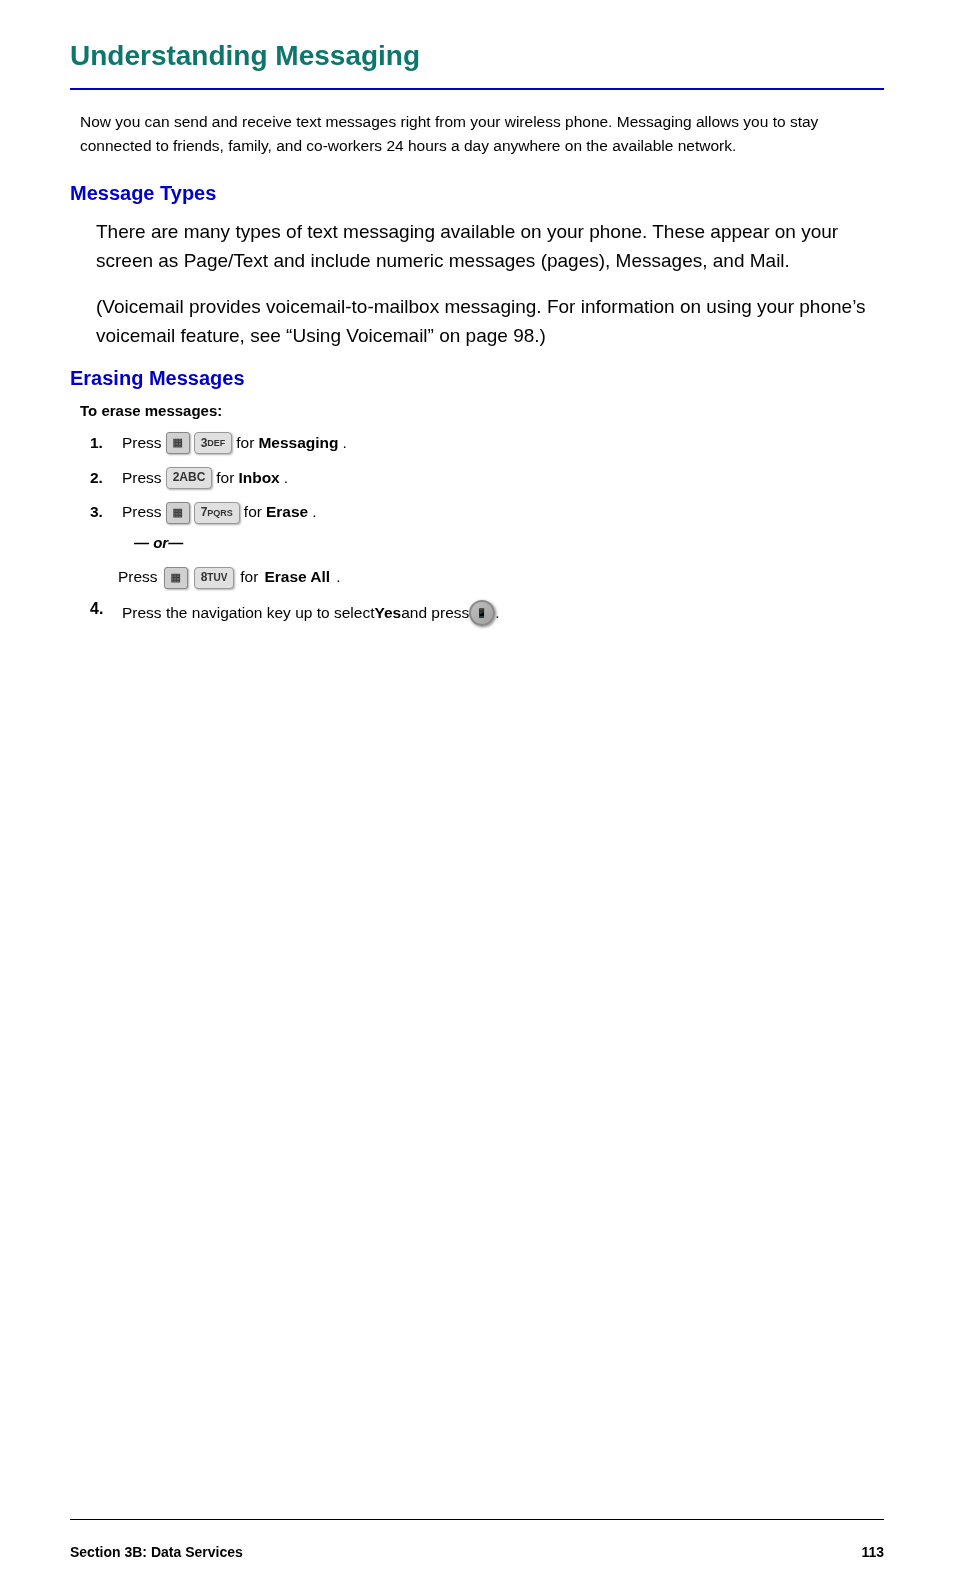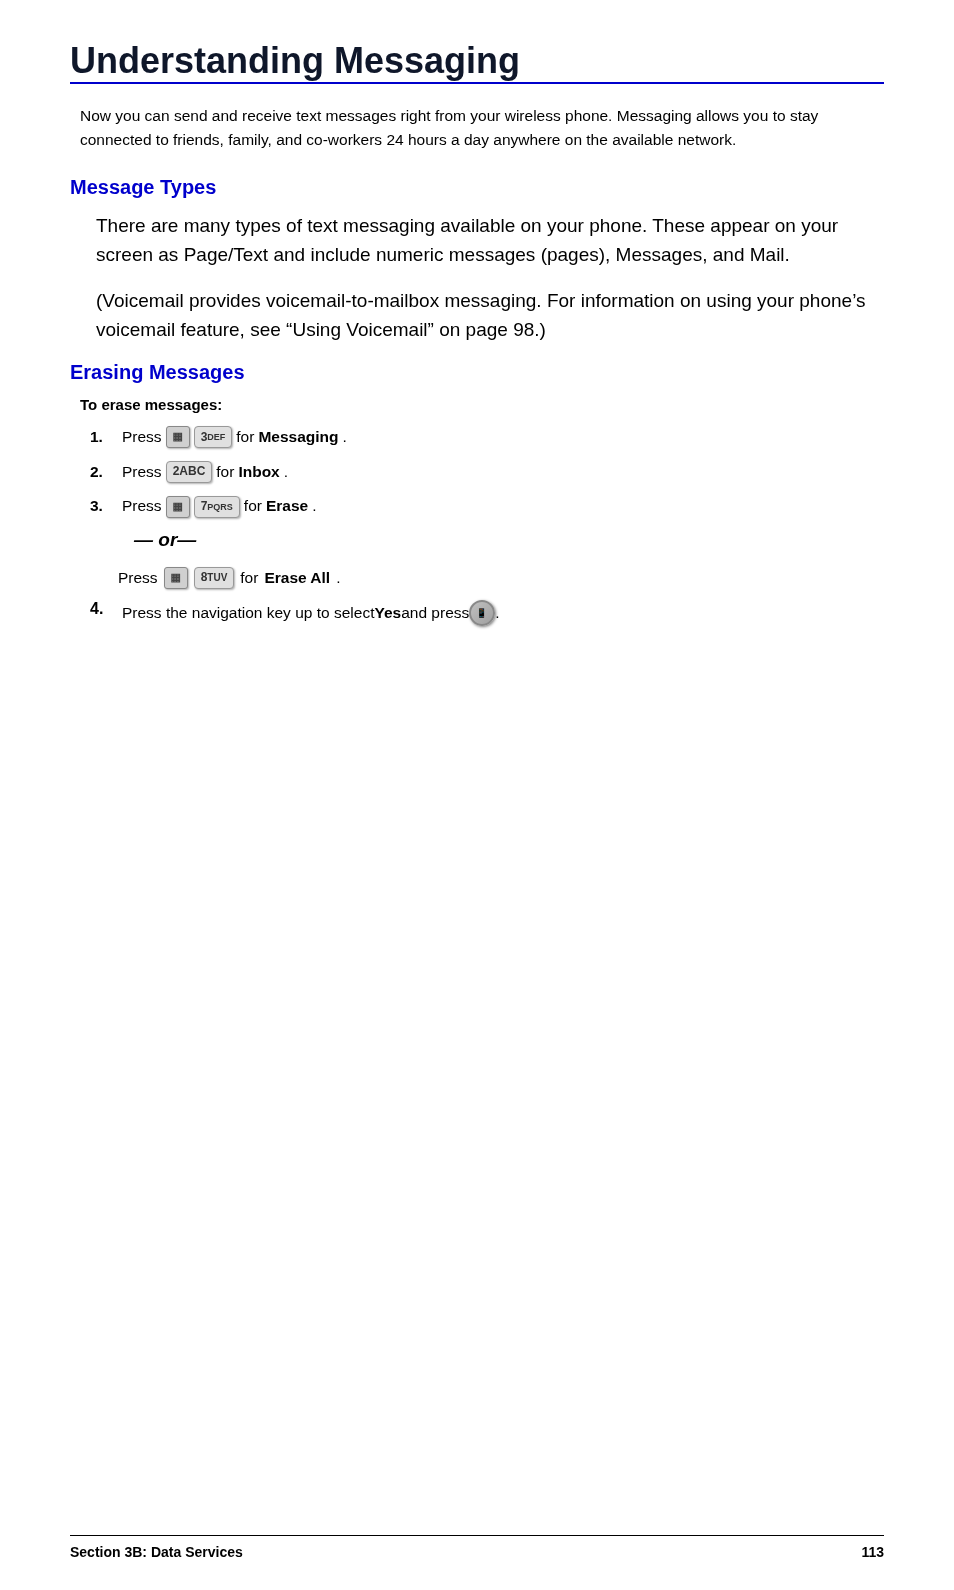--- a/index.html
+++ b/index.html
@@ -18,24 +18,24 @@
       position: relative;
     }
 
     .page-container {
       padding: 40px 70px 60px 70px;
       min-height: 1590px;
       position: relative;
     }
 
     .page-title {
-      font-size: 36px;
-      font-weight: bold;
-      color: #0f172a;
-      margin-bottom: 0;
+      font-size: 28px;
+      font-weight: bold;
+      color: #0f766e;
+      margin-bottom: 16px;
     }
 
     .title-divider {
       border: none;
       border-top: 2px solid #0000cc;
       margin-bottom: 20px;
     }
 
     .intro-text {
       font-size: 15.5px;
@@ -144,21 +144,21 @@
       box-shadow: 1px 1px 2px rgba(0,0,0,0.4);
     }
 
     .bold-label {
       font-weight: bold;
     }
 
     .or-line {
       margin-left: 44px;
       font-style: italic;
-      font-size: 19px;
+      font-size: 15px;
       display: flex;
       align-items: center;
       gap: 6px;
       margin-bottom: 4px;
     }
 
     .or-dash {
       font-weight: bold;
     }
 
@@ -172,21 +172,21 @@
 
     .footer {
       position: absolute;
       bottom: 30px;
       left: 70px;
       right: 70px;
       display: flex;
       justify-content: space-between;
       align-items: center;
       border-top: 1px solid #000;
-      padding-top: 8px;
+      padding-top: 24px;
     }
 
     .footer-left {
       font-size: 14px;
       font-weight: bold;
     }
 
     .footer-right {
       font-size: 14px;
       font-weight: bold;

